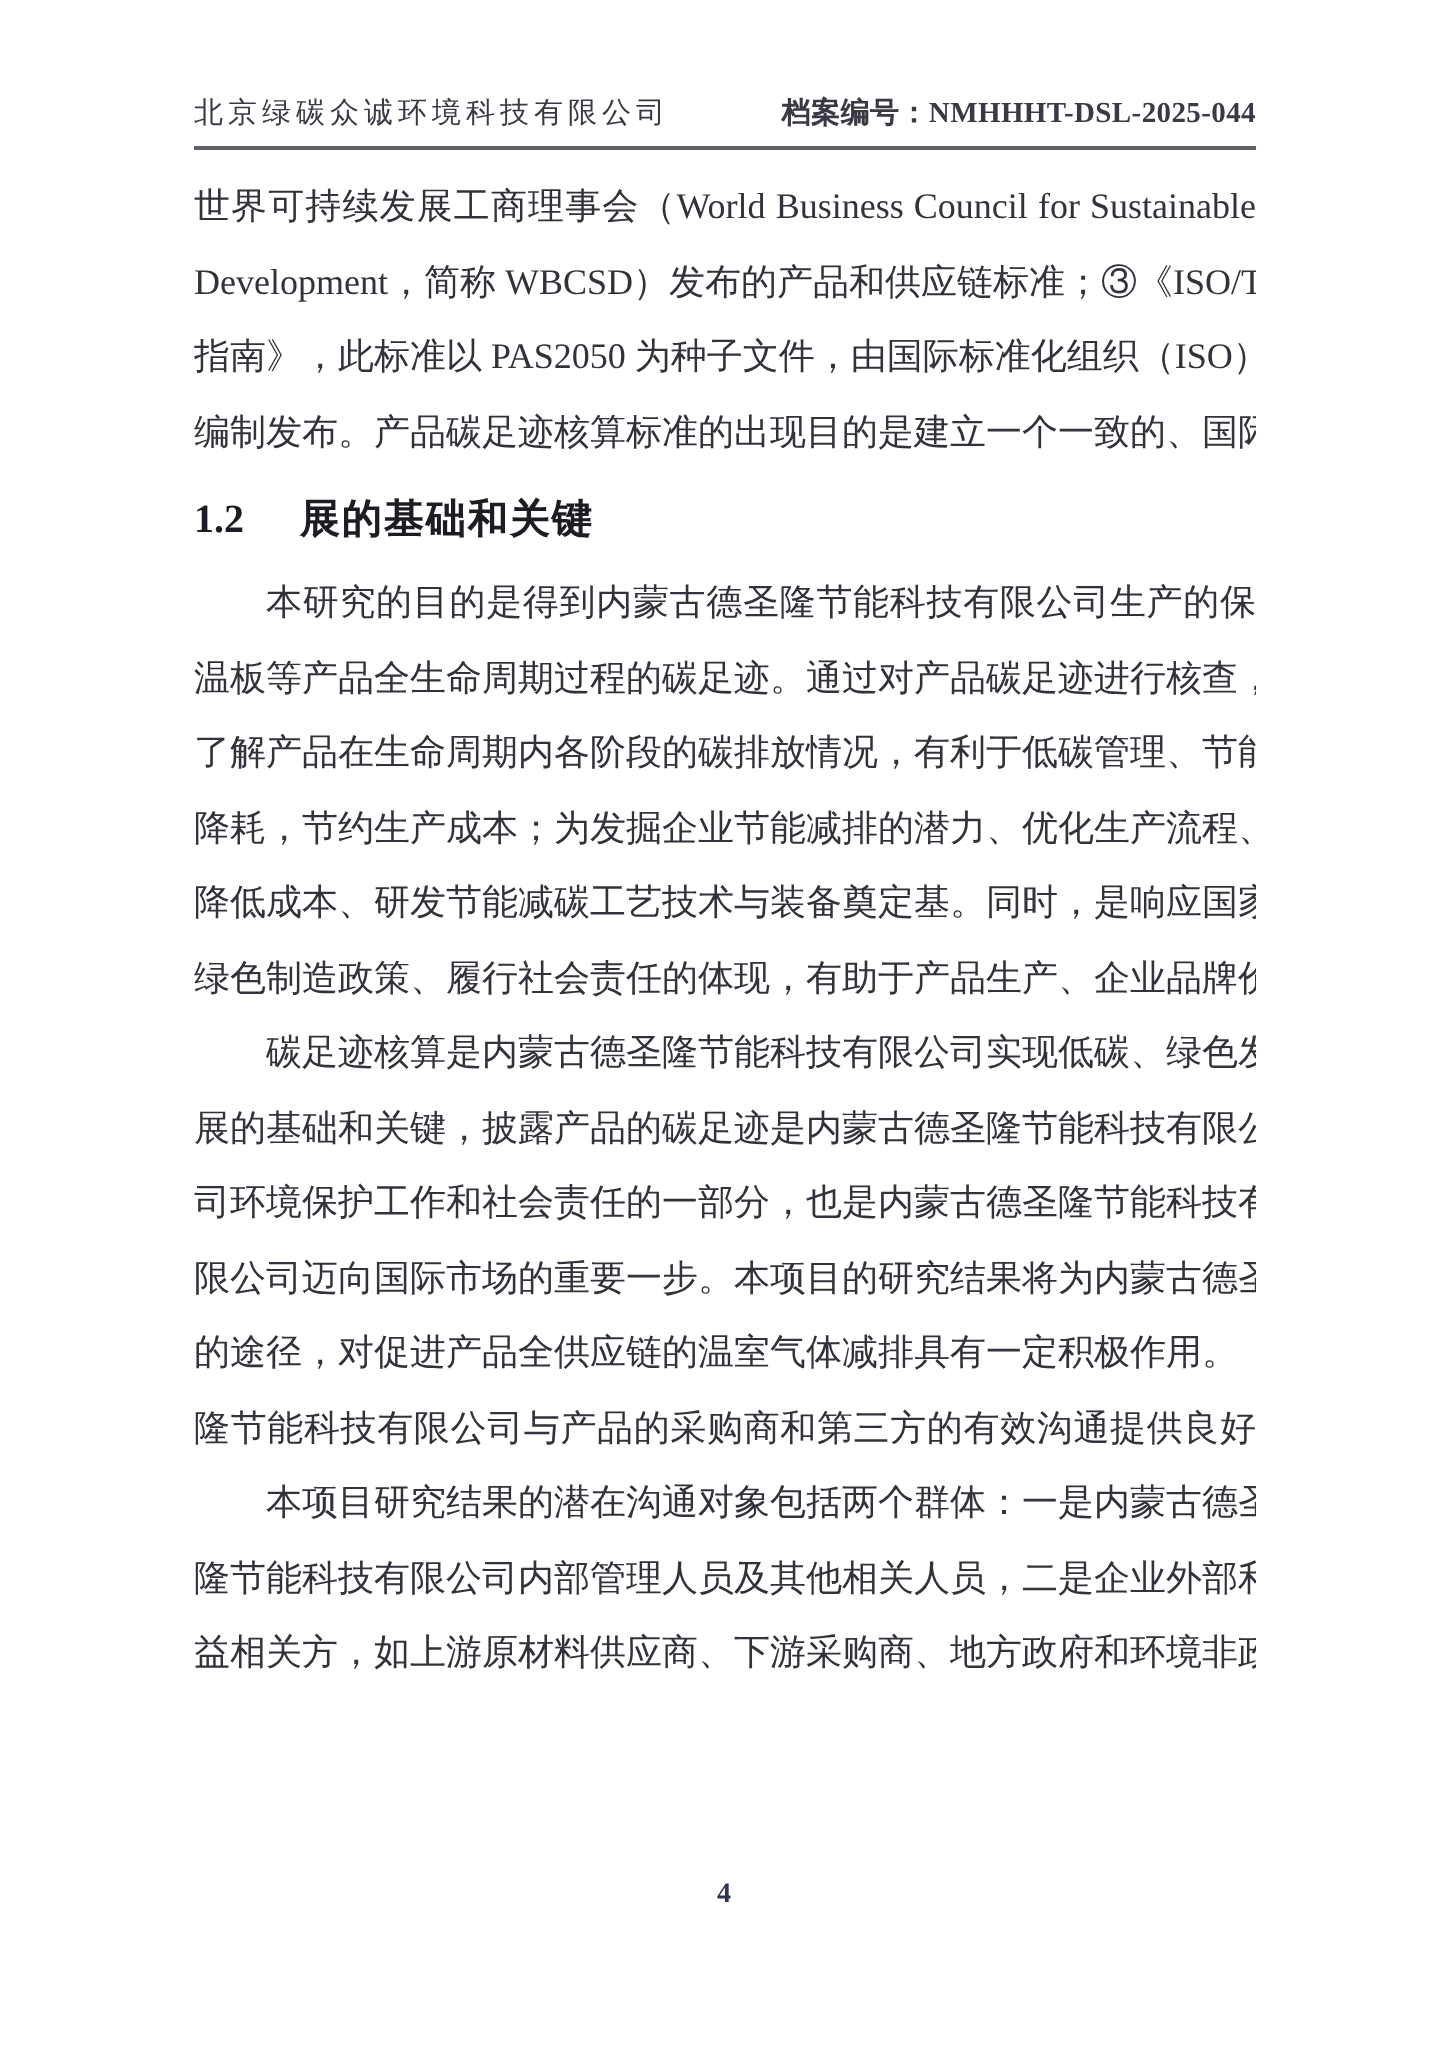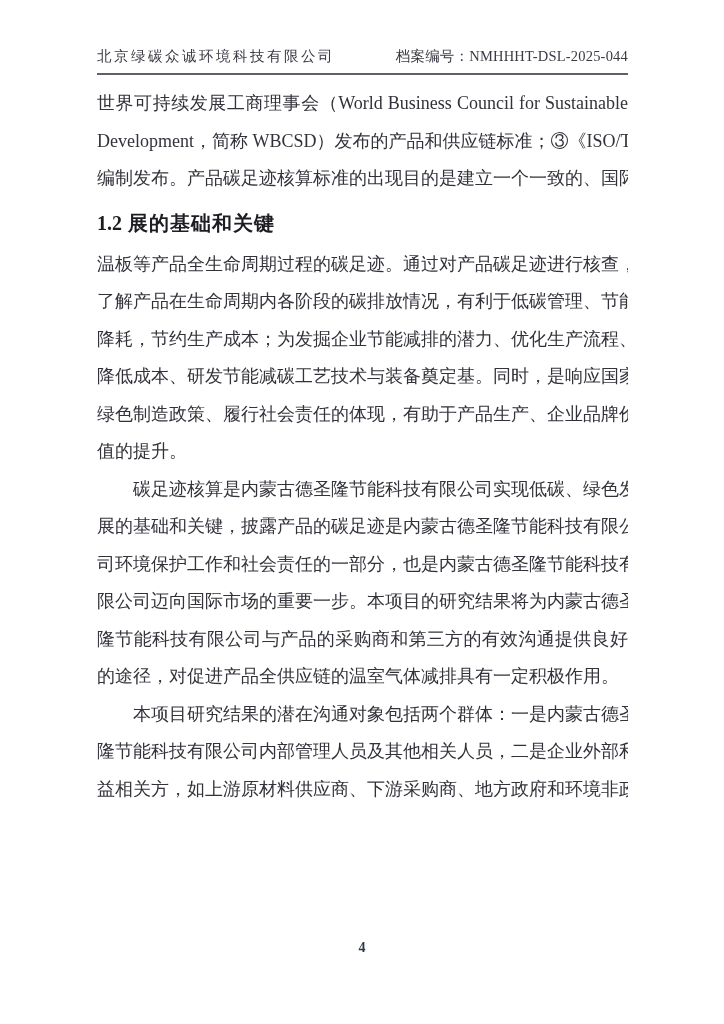--- a/index.html
+++ b/index.html
@@ -24,21 +24,21 @@
     top: 47px;
     display: flex;
     justify-content: space-between;
     align-items: flex-end;
     border-bottom: 2px solid #60606a;
     padding-bottom: 7px;
     font-size: 14.5px;
     color: #3a3a44;
   }
   .hdr .company { letter-spacing: 2.5px; }
-  .hdr .docnum { letter-spacing: 0.2px; }
+  .hdr .docnum { letter-spacing: 0.2px; font-weight: bold; }
   
   .doc-body {
     position: absolute;
     left: 97px;
     width: 531px;
     top: 85px;
   }
   .para { margin: 0; padding: 0; }
   .ln {
     height: 37.5px;
@@ -53,21 +53,21 @@
   .ln.para-end { text-align-last: left; }
   .section-heading {
     margin: 11px 0 9px 0;
     height: 28px;
     line-height: 28px;
     font-size: 20px;
     font-weight: bold;
     color: #1c1c22;
     letter-spacing: 1px;
   }
-  .section-heading .sec-num { margin-right: 6px; letter-spacing: 0; text-align: right; }
+  .section-heading .sec-num { margin-right: 28px; letter-spacing: 0; text-align: right; }
   
   .ftr {
     position: absolute;
     left: 0;
     top: 940px;
     width: 724px;
     text-align: center;
     font-size: 14px;
     color: #2c3650;
     font-weight: bold;
@@ -81,43 +81,44 @@
   <div class="hdr">
     <span class="company">北京绿碳众诚环境科技有限公司</span>
     <span class="docnum"><span>档案编号：</span><span>NMHHHT-DSL-2025-044</span></span>
   </div>
 
   <div class="doc-body">
 
     <div class="para">
       <div class="ln">世界可持续发展工商理事会（World Business Council for Sustainable</div>
       <div class="ln">Development，简称 WBCSD）发布的产品和供应链标准；③《ISO/TS</div>
+      <div class="ln">指南》，此标准以 PAS2050 为种子文件，由国际标准化组织（ISO）</div>
       <div class="ln">编制发布。产品碳足迹核算标准的出现目的是建立一个一致的、国际</div>
     </div>
 
     <div class="section-heading">
       <span class="sec-num">1.2</span><span>展的基础和关键</span>
     </div>
 
     <div class="para">
+      <div class="ln first-indent">本研究的目的是得到内蒙古德圣隆节能科技有限公司生产的保</div>
       <div class="ln">温板等产品全生命周期过程的碳足迹。通过对产品碳足迹进行核查，</div>
       <div class="ln">了解产品在生命周期内各阶段的碳排放情况，有利于低碳管理、节能</div>
       <div class="ln">降耗，节约生产成本；为发掘企业节能减排的潜力、优化生产流程、</div>
       <div class="ln">降低成本、研发节能减碳工艺技术与装备奠定基。同时，是响应国家</div>
       <div class="ln">绿色制造政策、履行社会责任的体现，有助于产品生产、企业品牌价</div>
-      <div class="ln para-end">值的提升。</div>
     </div>
 
     <div class="para">
       <div class="ln first-indent">碳足迹核算是内蒙古德圣隆节能科技有限公司实现低碳、绿色发</div>
       <div class="ln">展的基础和关键，披露产品的碳足迹是内蒙古德圣隆节能科技有限公</div>
       <div class="ln">司环境保护工作和社会责任的一部分，也是内蒙古德圣隆节能科技有</div>
       <div class="ln">限公司迈向国际市场的重要一步。本项目的研究结果将为内蒙古德圣</div>
+      <div class="ln para-end">的途径，对促进产品全供应链的温室气体减排具有一定积极作用。</div>
       <div class="ln">隆节能科技有限公司与产品的采购商和第三方的有效沟通提供良好</div>
-      <div class="ln para-end">的途径，对促进产品全供应链的温室气体减排具有一定积极作用。</div>
     </div>
 
     <div class="para">
       <div class="ln first-indent">本项目研究结果的潜在沟通对象包括两个群体：一是内蒙古德圣</div>
       <div class="ln">隆节能科技有限公司内部管理人员及其他相关人员，二是企业外部利</div>
       <div class="ln">益相关方，如上游原材料供应商、下游采购商、地方政府和环境非政</div>
     </div>
 
   </div>
 

